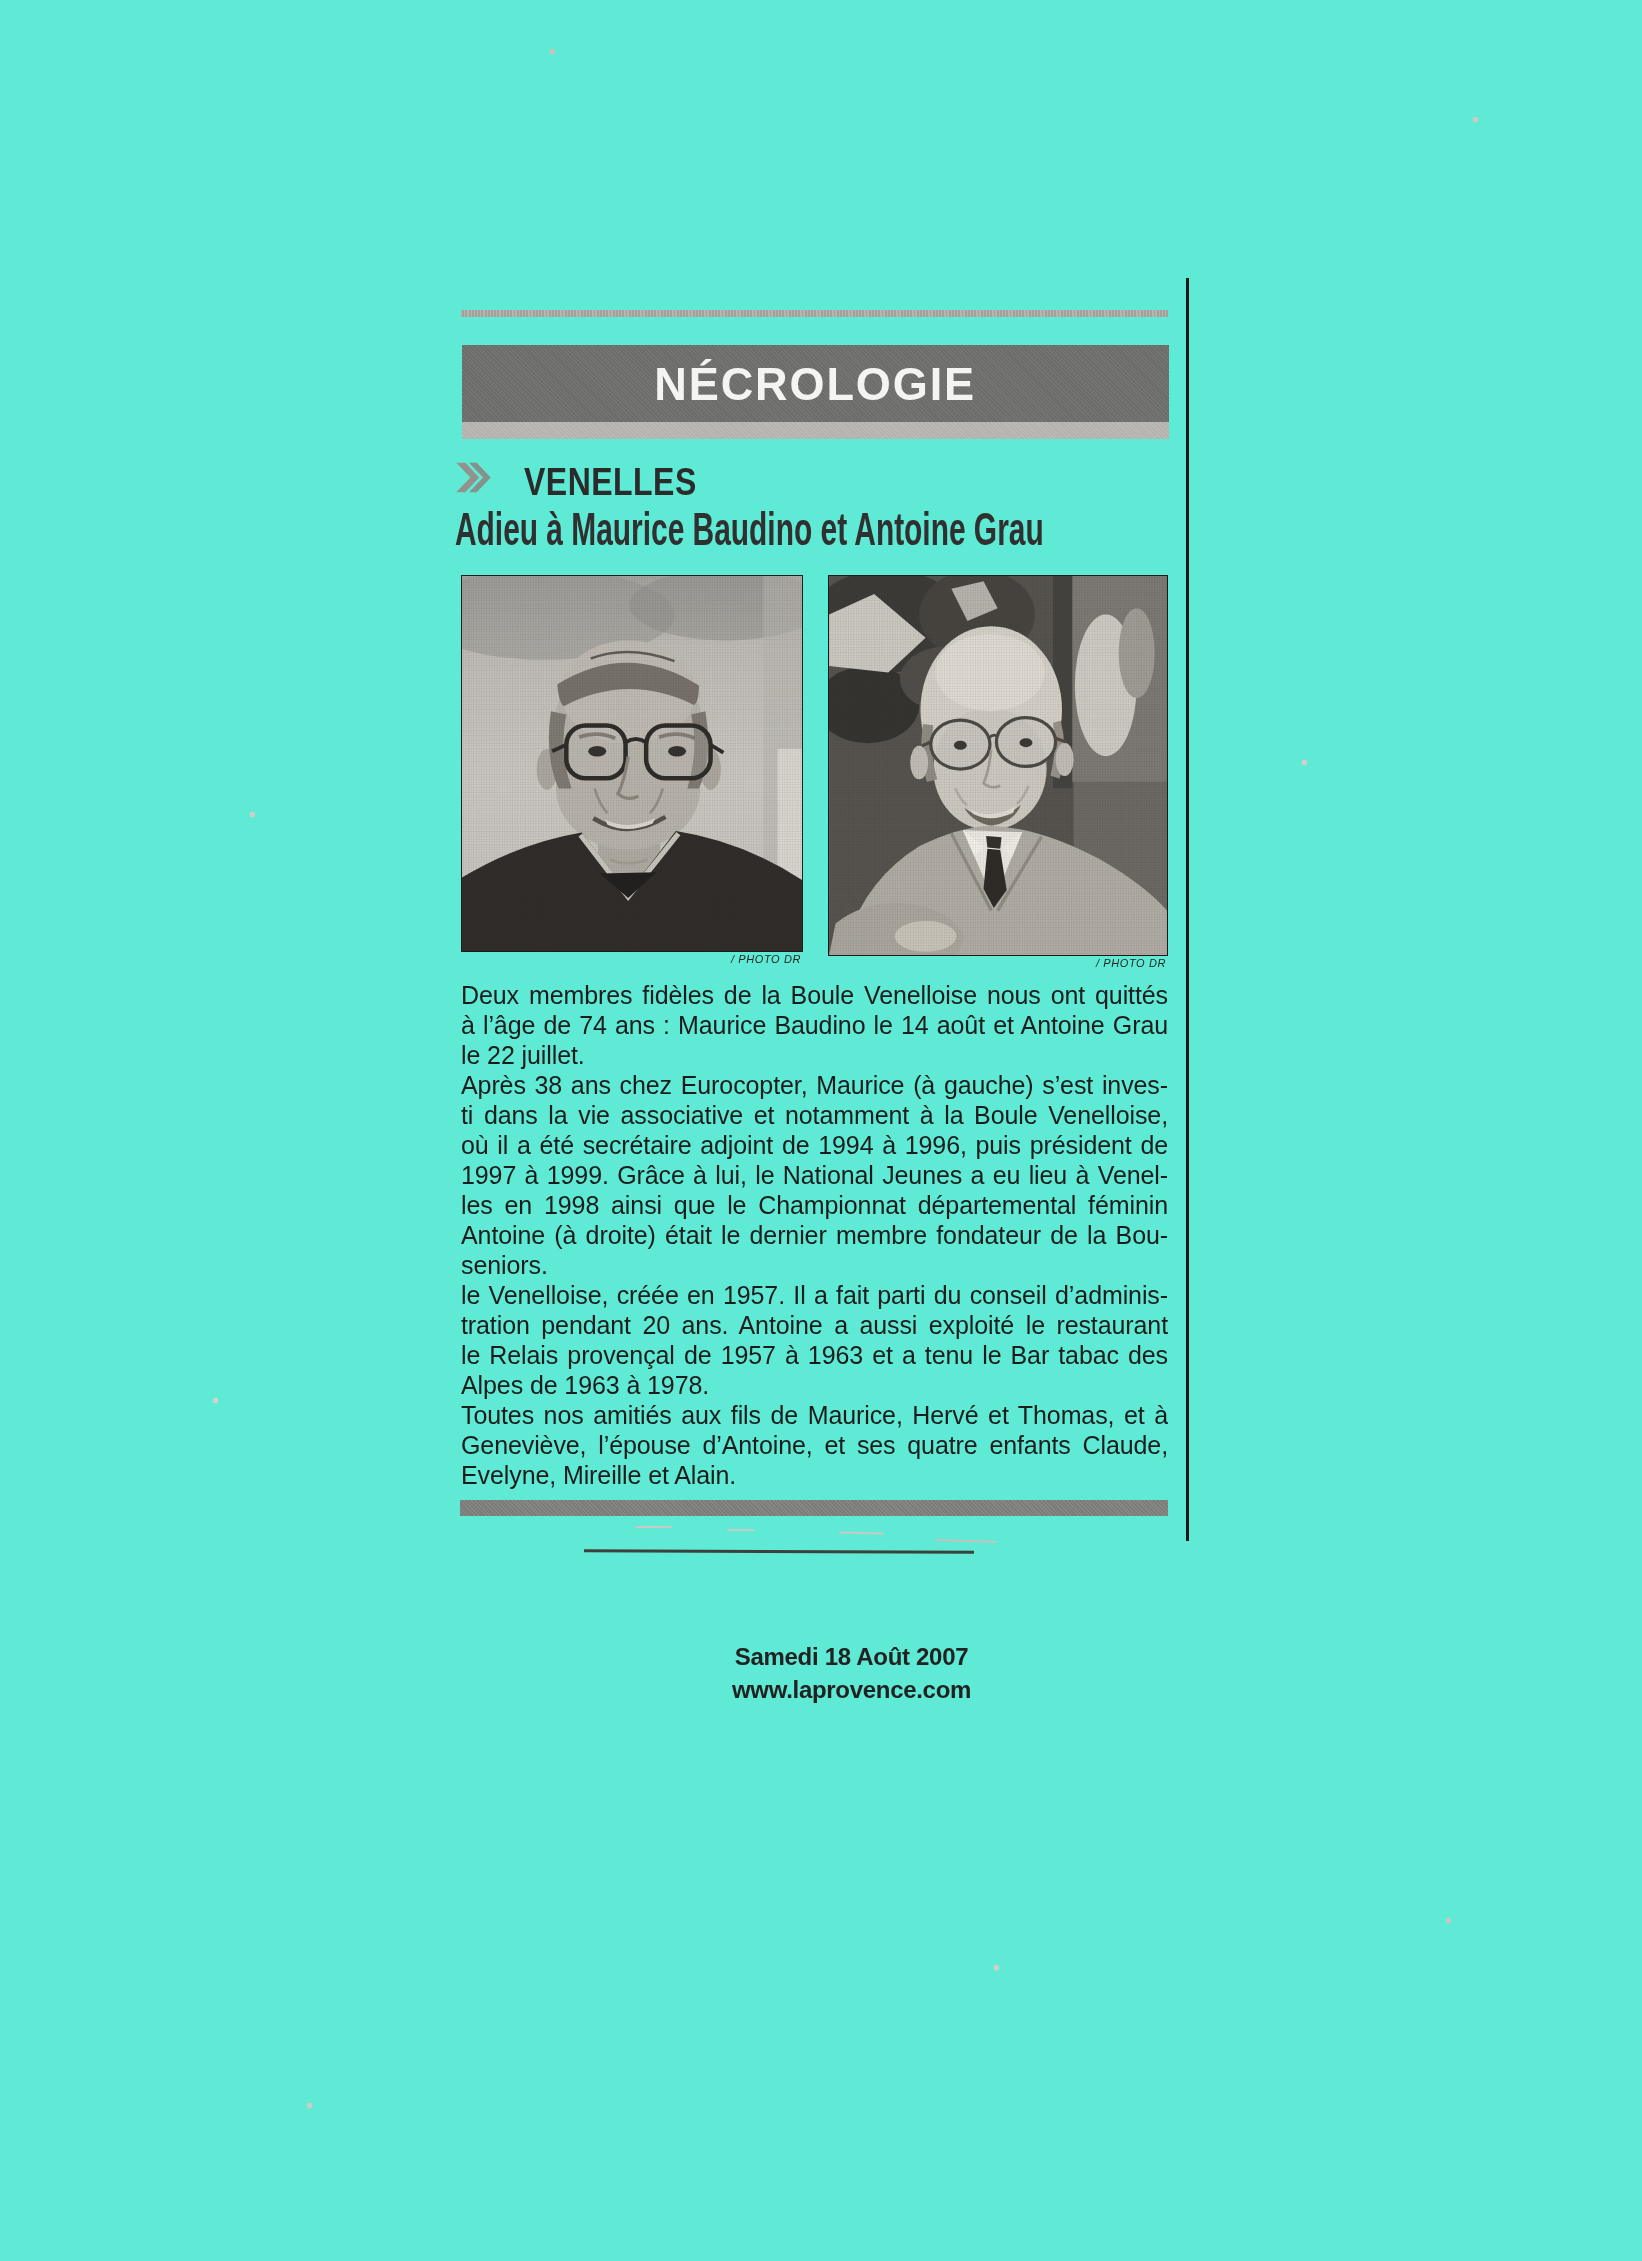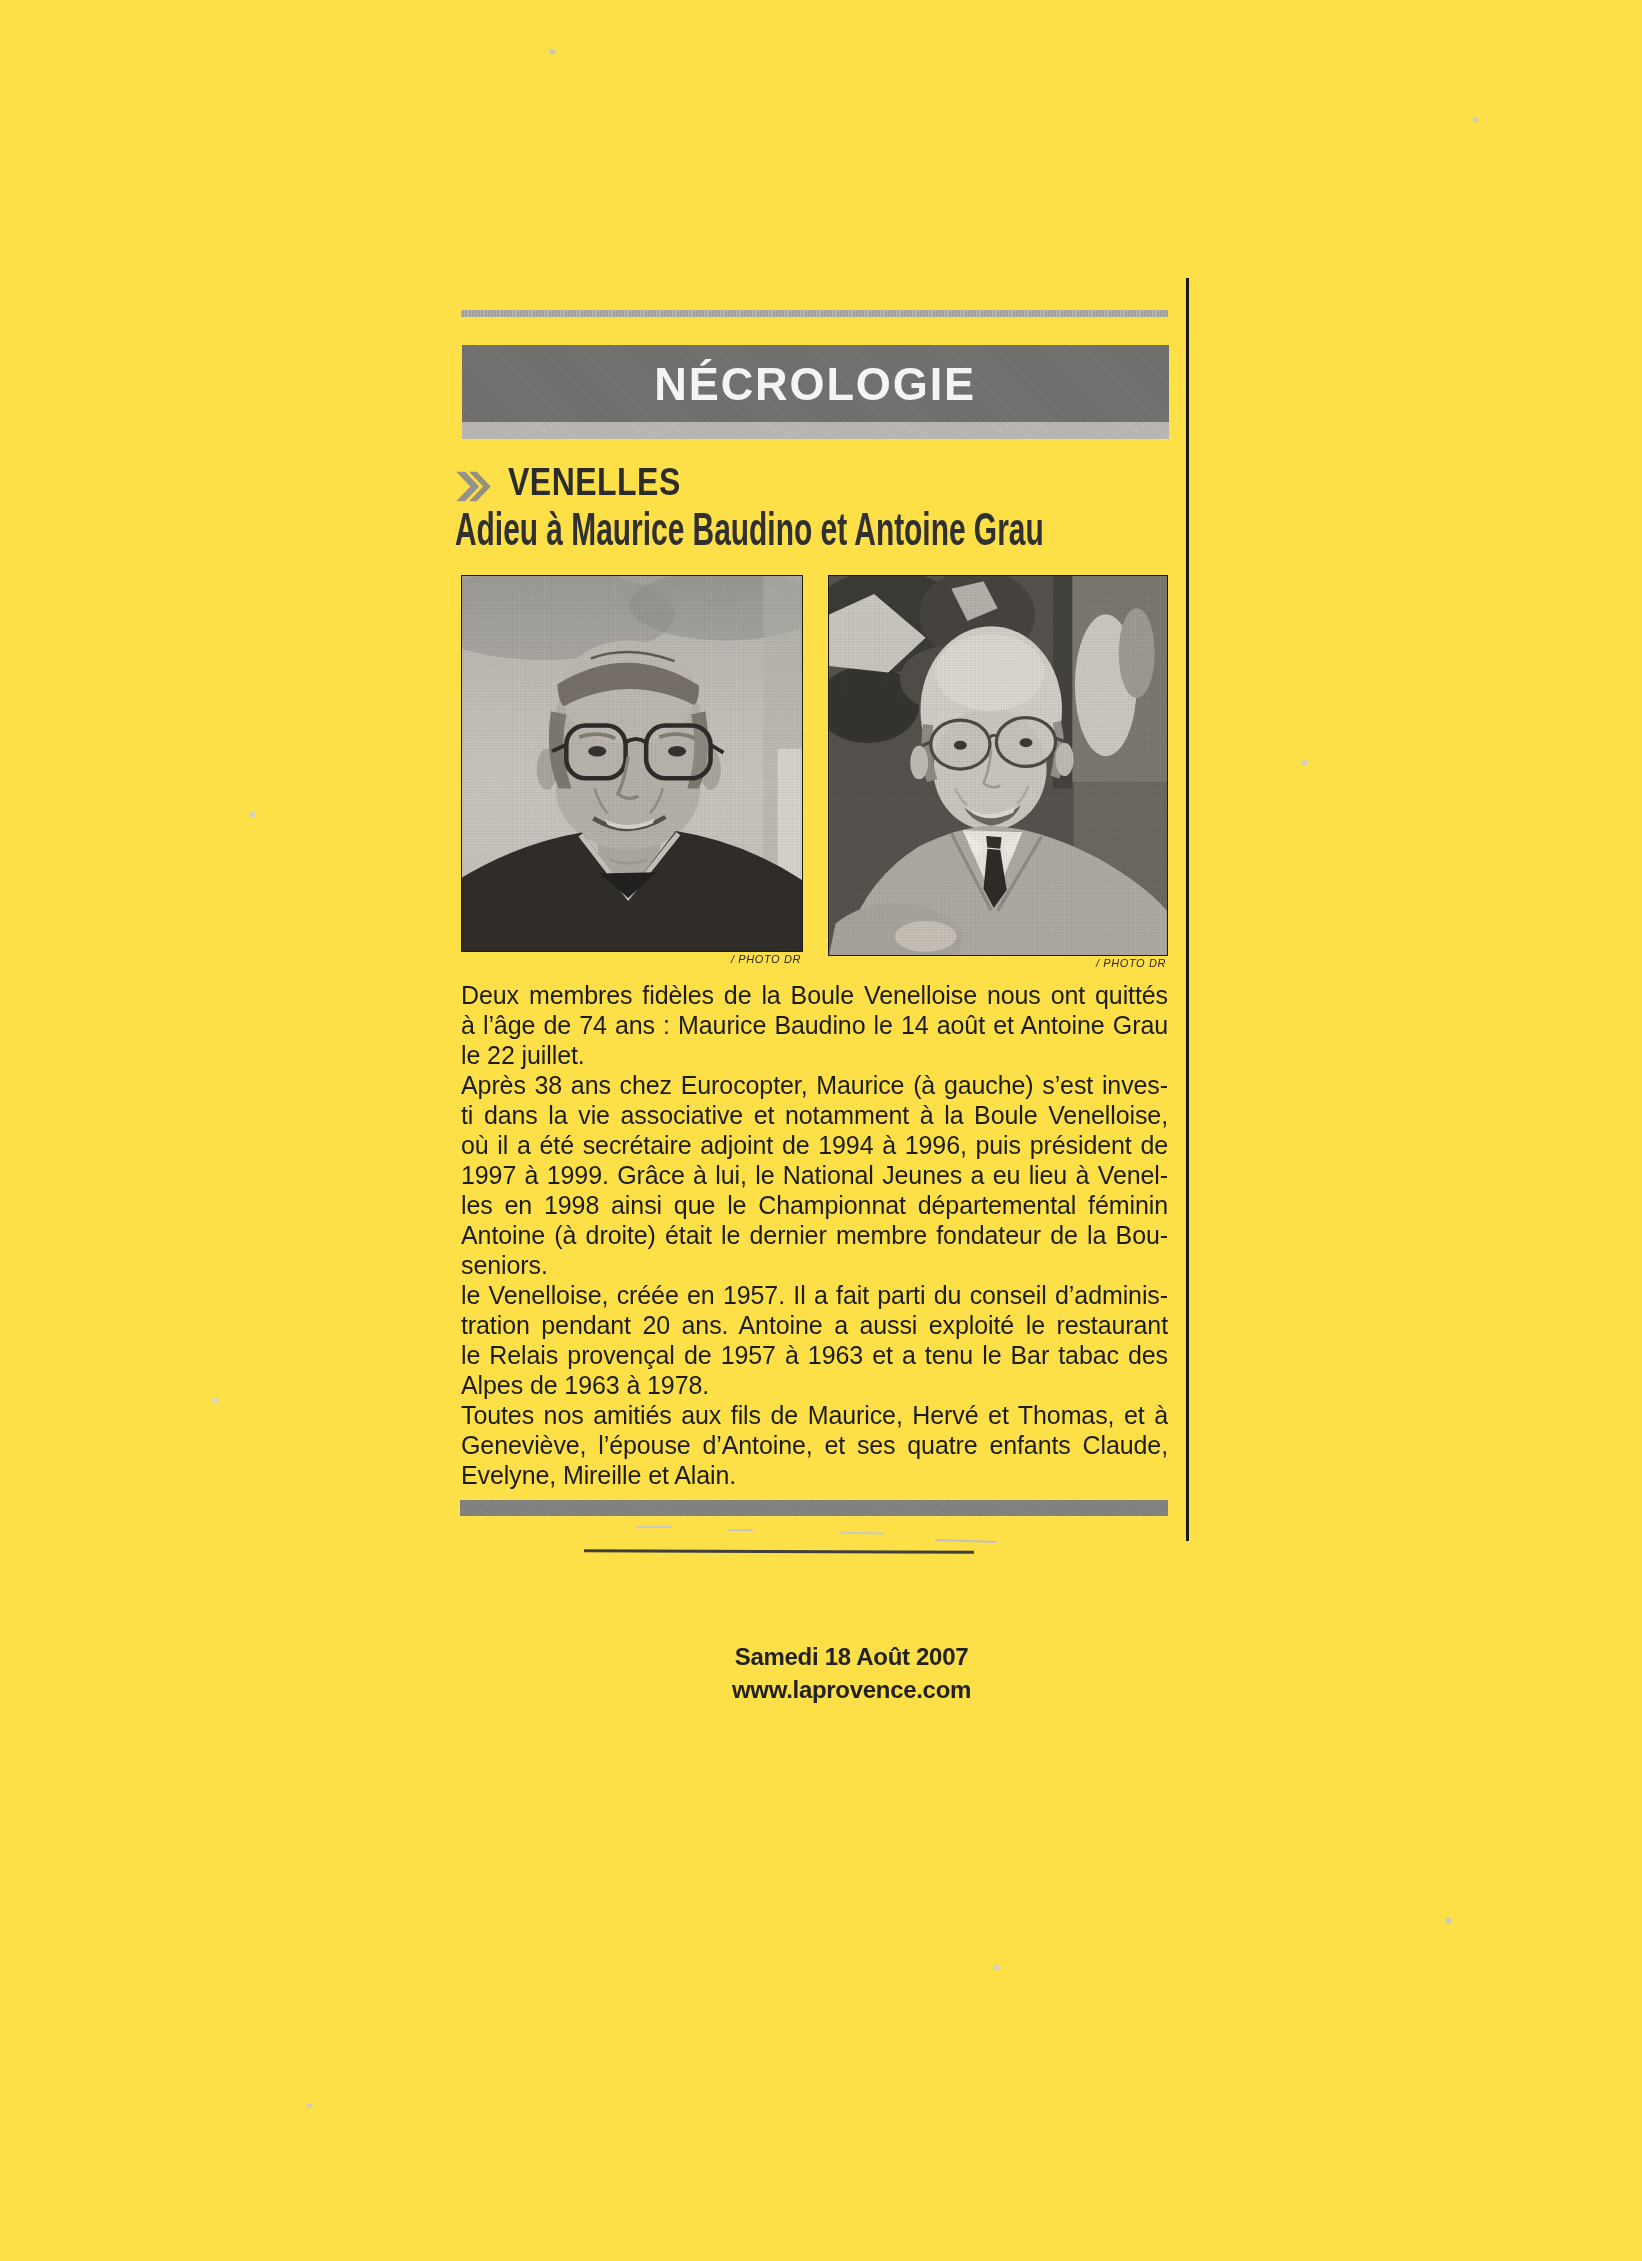--- a/index.html
+++ b/index.html
@@ -1,36 +1,36 @@
 <!DOCTYPE html>
 <html style="font-size:10.3px"><head>
 <meta charset="utf-8">
 <style>
   html,body{margin:0;padding:0;background:#d8d6d0;}
   .page{
-    position:relative;width:1643px;height:2261px;background:#fde047;
+    position:relative;width:1643px;height:2261px;background:#5eead4;
     font-family:"Liberation Sans",sans-serif;overflow:hidden;
   }
   
   .speck-layer{position:absolute;left:0;top:0;width:2.6px;height:2.6px;border-radius:50%;
     background:transparent;
     box-shadow:551px 50px 0 1.3px #c6c4be, 1474px 118px 0 1.3px #ccc9c3,
                251px 813px 0 1.3px #d0cec8, 1447px 1919px 0 1.3px #c9c7c1,
                308px 2104px 0 1.3px #cfccc6, 995px 1966px 0 1.3px #d2d0ca,
                214px 1399px 0 1.3px #d4d2cc, 1303px 761px 0 1.3px #d1cfc9;}
   .top-rule{position:absolute;left:461px;top:310px;width:707px;height:7px;background:#a2a09b;
     background-image:repeating-linear-gradient(90deg,rgba(255,255,255,.22) 0 1.3px,transparent 1.3px 3.2px);}
   .necro-band{position:absolute;left:462px;top:345px;width:707px;height:77px;background:#6b6b69;
     background-image:repeating-linear-gradient(45deg,rgba(255,255,255,.07) 0 1.3px,transparent 1.3px 2.6px);
     display:flex;align-items:center;justify-content:center;}
   .necro-title{color:#f4f4f2;font-weight:bold;font-size:46px;letter-spacing:1.9px;
     transform:scaleX(.98);white-space:nowrap;}
   .necro-band-light{position:absolute;left:462px;top:422px;width:707px;height:17px;background:#b3b1ad;
     background-image:repeating-linear-gradient(45deg,rgba(255,255,255,.12) 0 1.3px,transparent 1.3px 2.6px);}
-  .location-row{position:absolute;left:455px;top:460px;display:flex;align-items:flex-end;gap:16px;}
+  .location-row{position:absolute;left:455px;top:460px;display:flex;align-items:flex-start;gap:32px;}
   .chevrons{width:37px;height:35px;}
   .location{font-size:39px;font-weight:bold;color:#2b2b2b;letter-spacing:0.6px;
     transform:scaleX(.82);transform-origin:left center;white-space:nowrap;}
   .headline{position:absolute;left:455px;top:502px;margin:0;font-size:46px;font-weight:bold;
     color:#303030;letter-spacing:0;transform:scaleX(.65);transform-origin:left top;white-space:nowrap;}
   .photo{position:absolute;margin:0;border:1.3px solid #1a1a1a;overflow:hidden;background:#b9b6b0;}
   .photo svg{display:block;}
   .photo-left{left:461px;top:575px;width:340px;height:375px;}
   .photo-right{left:828px;top:575px;width:338px;height:379px;}
   .halftone{position:absolute;inset:0;pointer-events:none;

